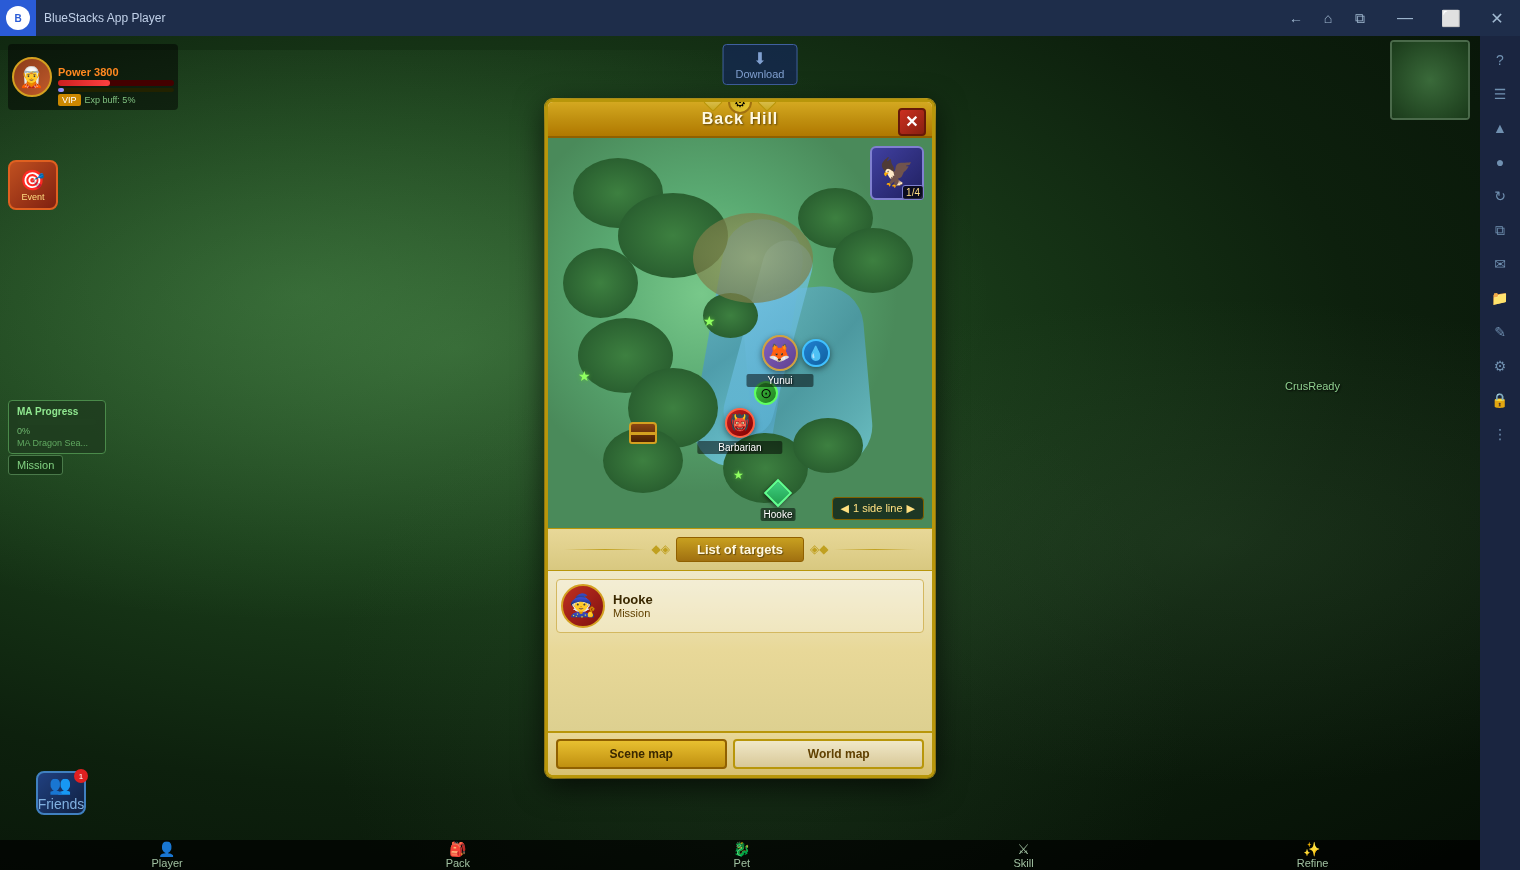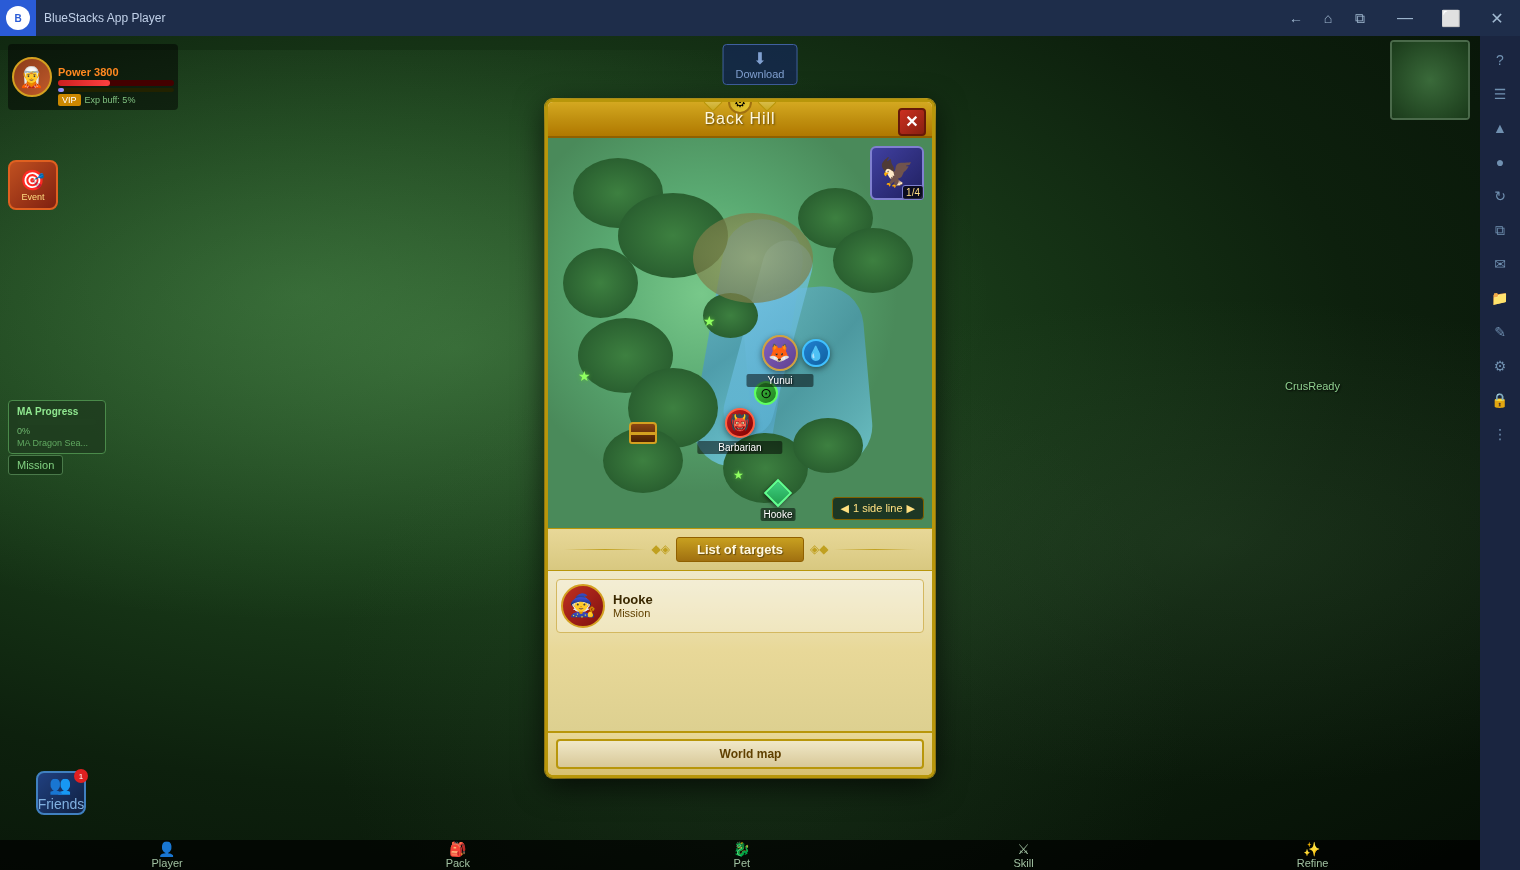--- a/index.html
+++ b/index.html
@@ -314,21 +314,21 @@
       background: linear-gradient(180deg, #d4a820 0%, #c09010 50%, #b07800 100%);
       padding: 8px 40px;
       text-align: center;
       border-bottom: 2px solid #906000;
       position: relative;
     }
 
     .modal-title {
       color: #fff8e0;
       font-size: 16px;
-      font-weight: normal;
+      font-weight: bold;
       text-shadow: 1px 1px 2px rgba(0,0,0,0.5);
       letter-spacing: 1px;
     }
 
     .modal-coords {
       color: #ffe8a0;
       font-size: 12px;
       text-align: center;
       margin-top: 2px;
     }
@@ -945,17 +945,18 @@
         <div class="target-info">
           <div class="target-name">Hooke</div>
           <div class="target-type">Mission</div>
         </div>
       </div>
     </div>
 
     <div style="height:80px;background:linear-gradient(180deg,#e8d898,#ddd090);"></div>
 
     <div class="modal-footer">
+      <button class="tab-btn active">Scene map</button>
       <button class="tab-btn inactive">World map</button>
     </div>
 
   </div>
 </div>
 
 </body></html>

